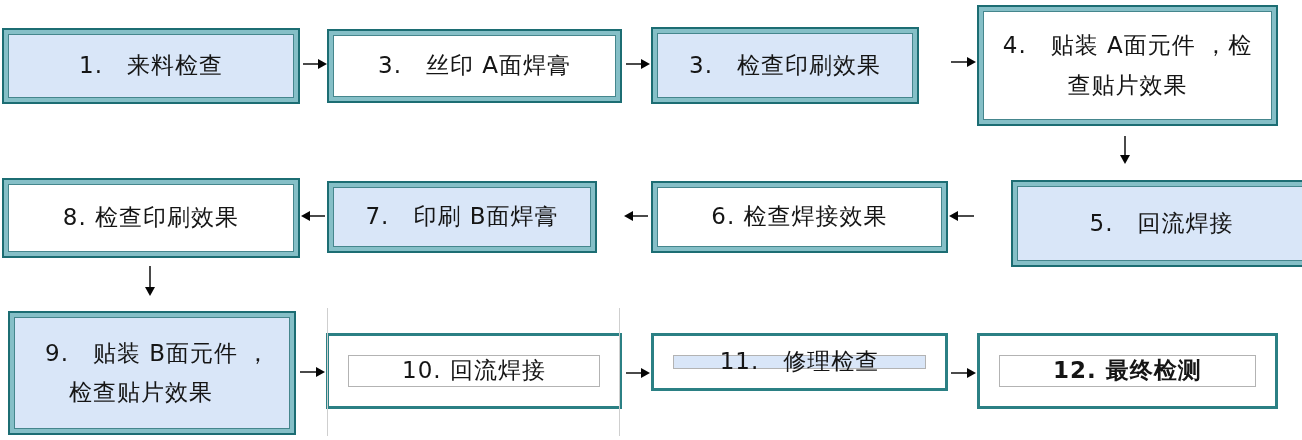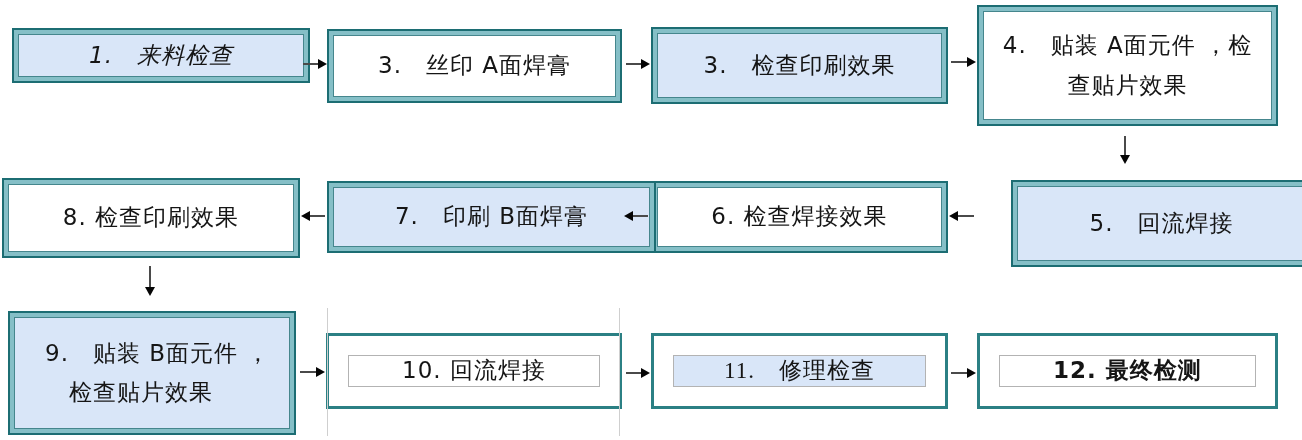--- a/index.html
+++ b/index.html
@@ -80,55 +80,55 @@
     position: absolute;
     width: 1px;
     background: #cfcfcf;
   }
 </style>
 </head>
 <body>
 
 <div id="canvas">
 
-  <div class="box blue" style="left:12px;   top:28px;  width:298px; height:55px;font-style:italic;">
+  <div class="box blue" style="left:2px;   top:28px;  width:298px; height:76px;">
     <div class="inner">1.　来料检查</div>
   </div>
   <div class="box white" style="left:327px; top:29px;  width:295px; height:74px;">
     <div class="inner">3.　丝印 A面焊膏</div>
   </div>
-  <div class="box blue" style="left:651px; top:27px;  width:297px; height:77px;">
+  <div class="box blue" style="left:651px; top:27px;  width:268px; height:77px;">
     <div class="inner">3.　检查印刷效果</div>
   </div>
   <div class="box white" style="left:977px; top:5px;   width:301px; height:121px;">
     <div class="inner">4.　贴装 A面元件 ，检
 查贴片效果</div>
   </div>
 
   <div class="box blue" style="left:1011px; top:180px; width:301px; height:87px;">
     <div class="inner">5.　回流焊接</div>
   </div>
   <div class="box white" style="left:651px; top:181px; width:297px; height:72px;">
     <div class="inner">6. 检查焊接效果</div>
   </div>
-  <div class="box blue" style="left:327px; top:181px; width:329px; height:72px;">
+  <div class="box blue" style="left:327px; top:181px; width:270px; height:72px;">
     <div class="inner">7.　印刷 B面焊膏</div>
   </div>
   <div class="box white" style="left:2px;   top:178px; width:298px; height:80px;">
     <div class="inner">8. 检查印刷效果</div>
   </div>
 
   <div class="box blue leftalign" style="left:8px; top:311px; width:288px; height:124px;">
     <div class="inner">9.　贴装 B面元件 ，
 　检查贴片效果</div>
   </div>
   <div class="box white v2" style="left:326px; top:333px; width:296px; height:76px;">
     <div class="inner">10. 回流焊接</div>
   </div>
-  <div class="box blue v2" style="left:651px; top:333px; width:297px; height:76px;font-family:Liberation Serif, serif;">
+  <div class="box blue v2" style="left:651px; top:333px; width:297px; height:58px;">
     <div class="inner">11.　修理检查</div>
   </div>
   <div class="box white v2" style="left:977px; top:333px; width:301px; height:76px;font-weight:bold;">
     <div class="inner">12. 最终检测</div>
   </div>
 
   <div class="guide" style="left:327px; top:308px; height:128px;"></div>
   <div class="guide" style="left:619px; top:308px; height:128px;"></div>
 
   <div class="arrow arrow-r" style="left:303px;  top:63px;  width:22px;"></div>

